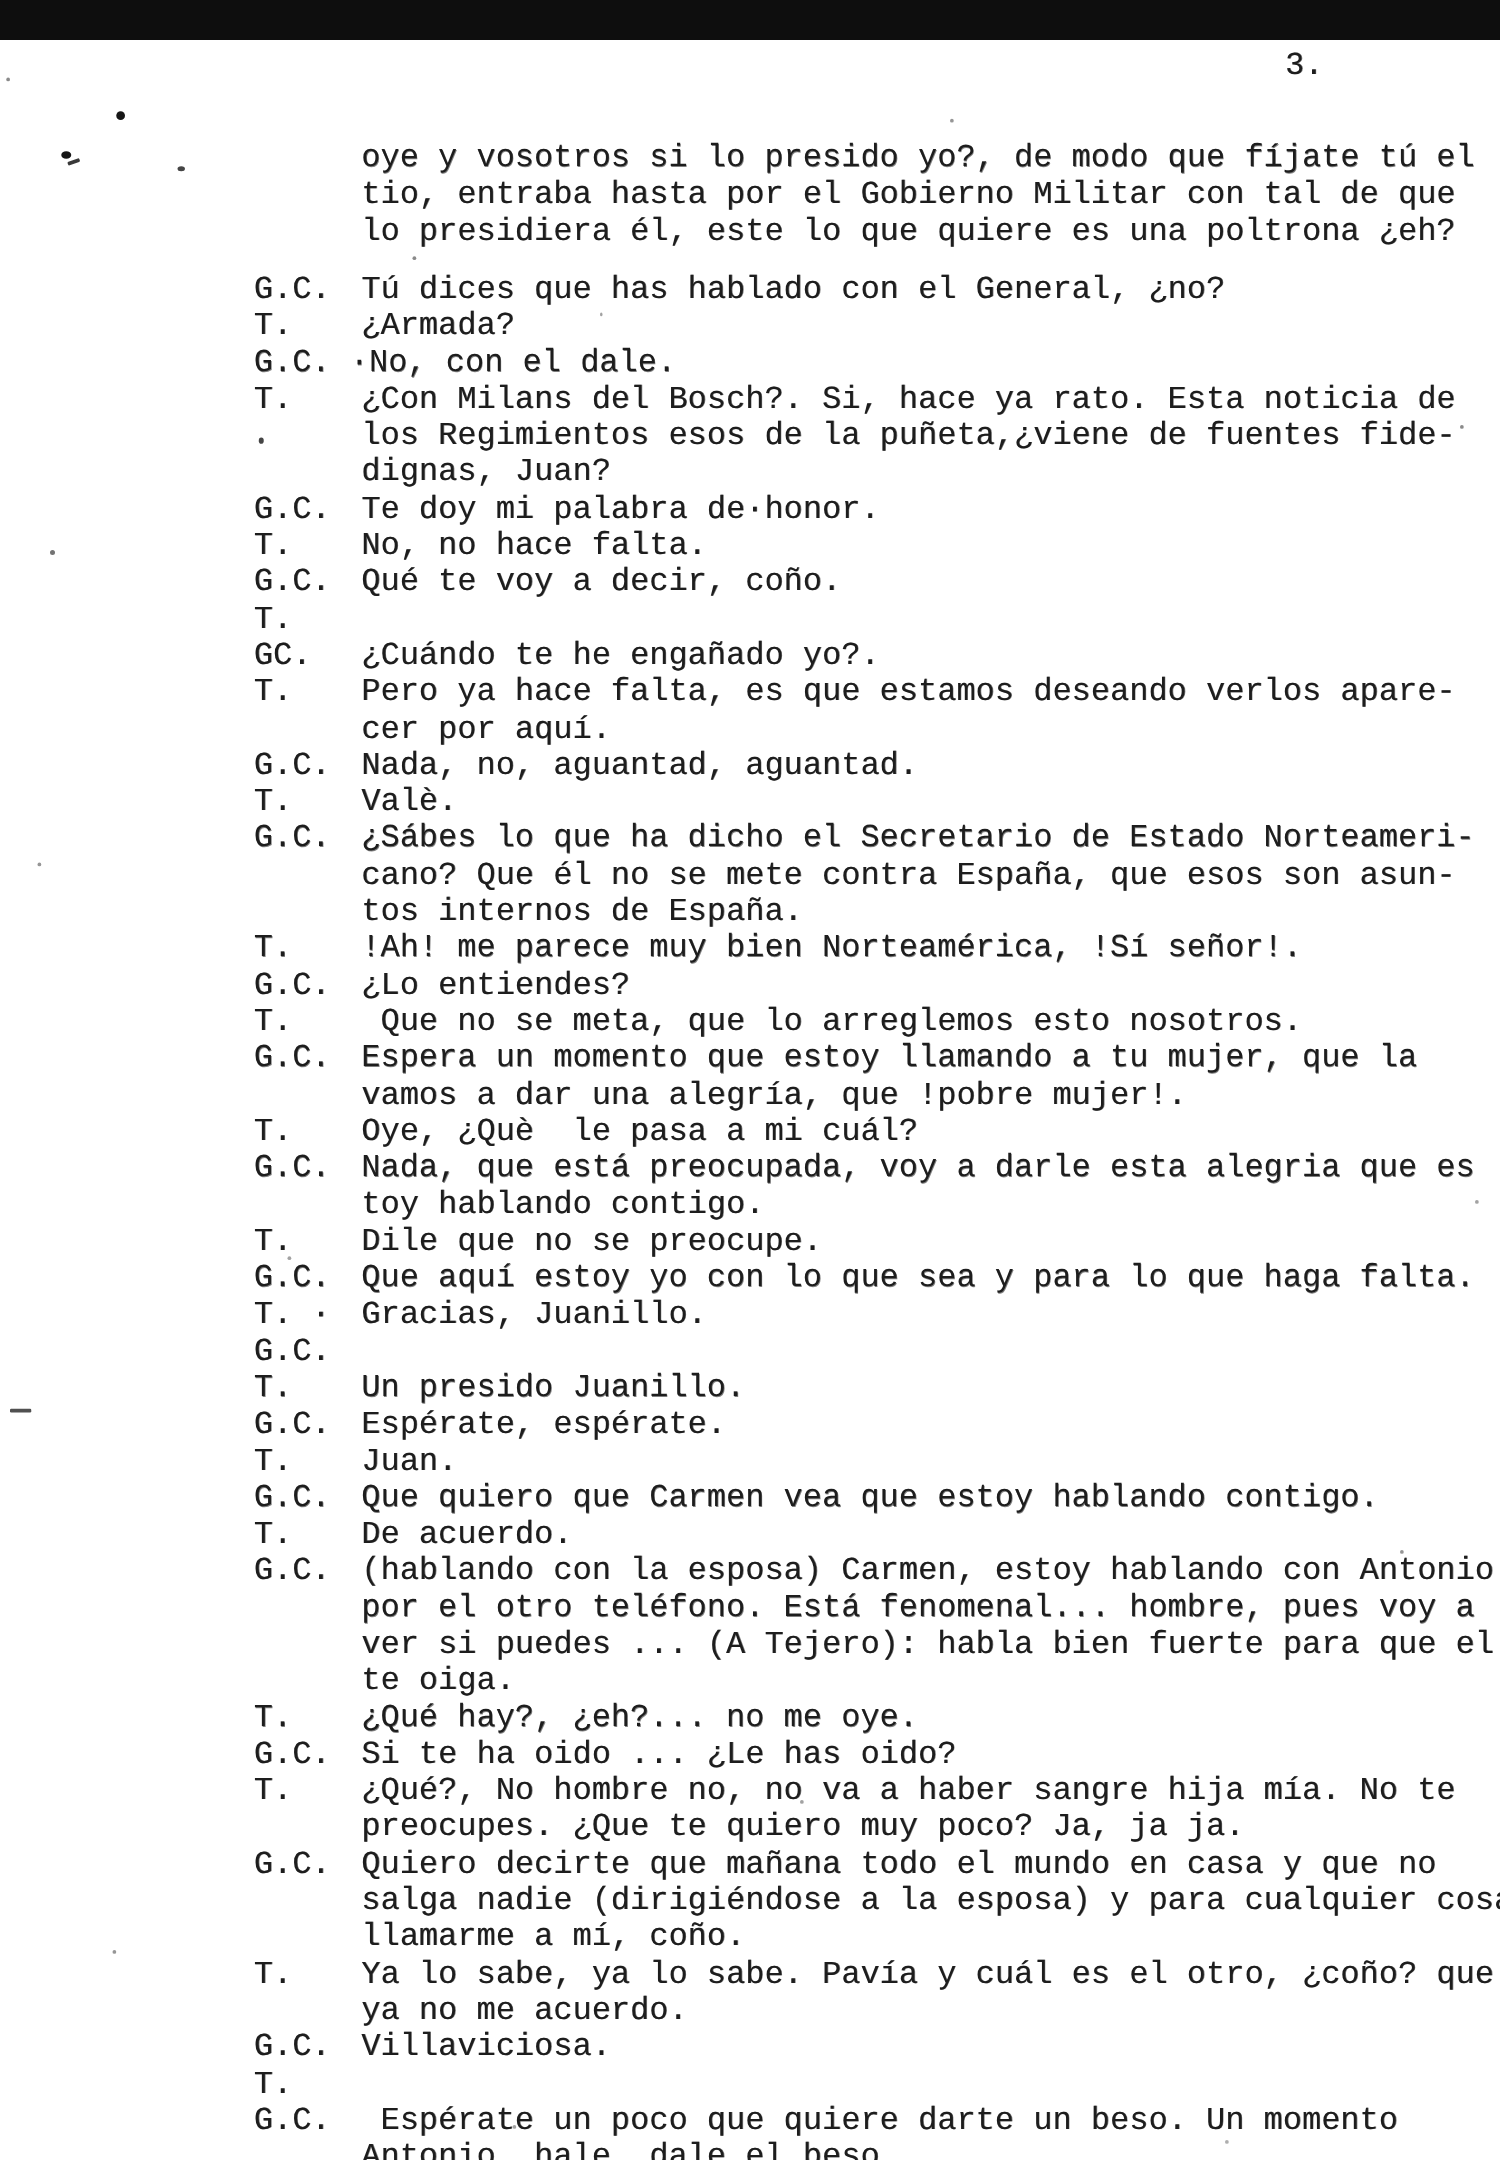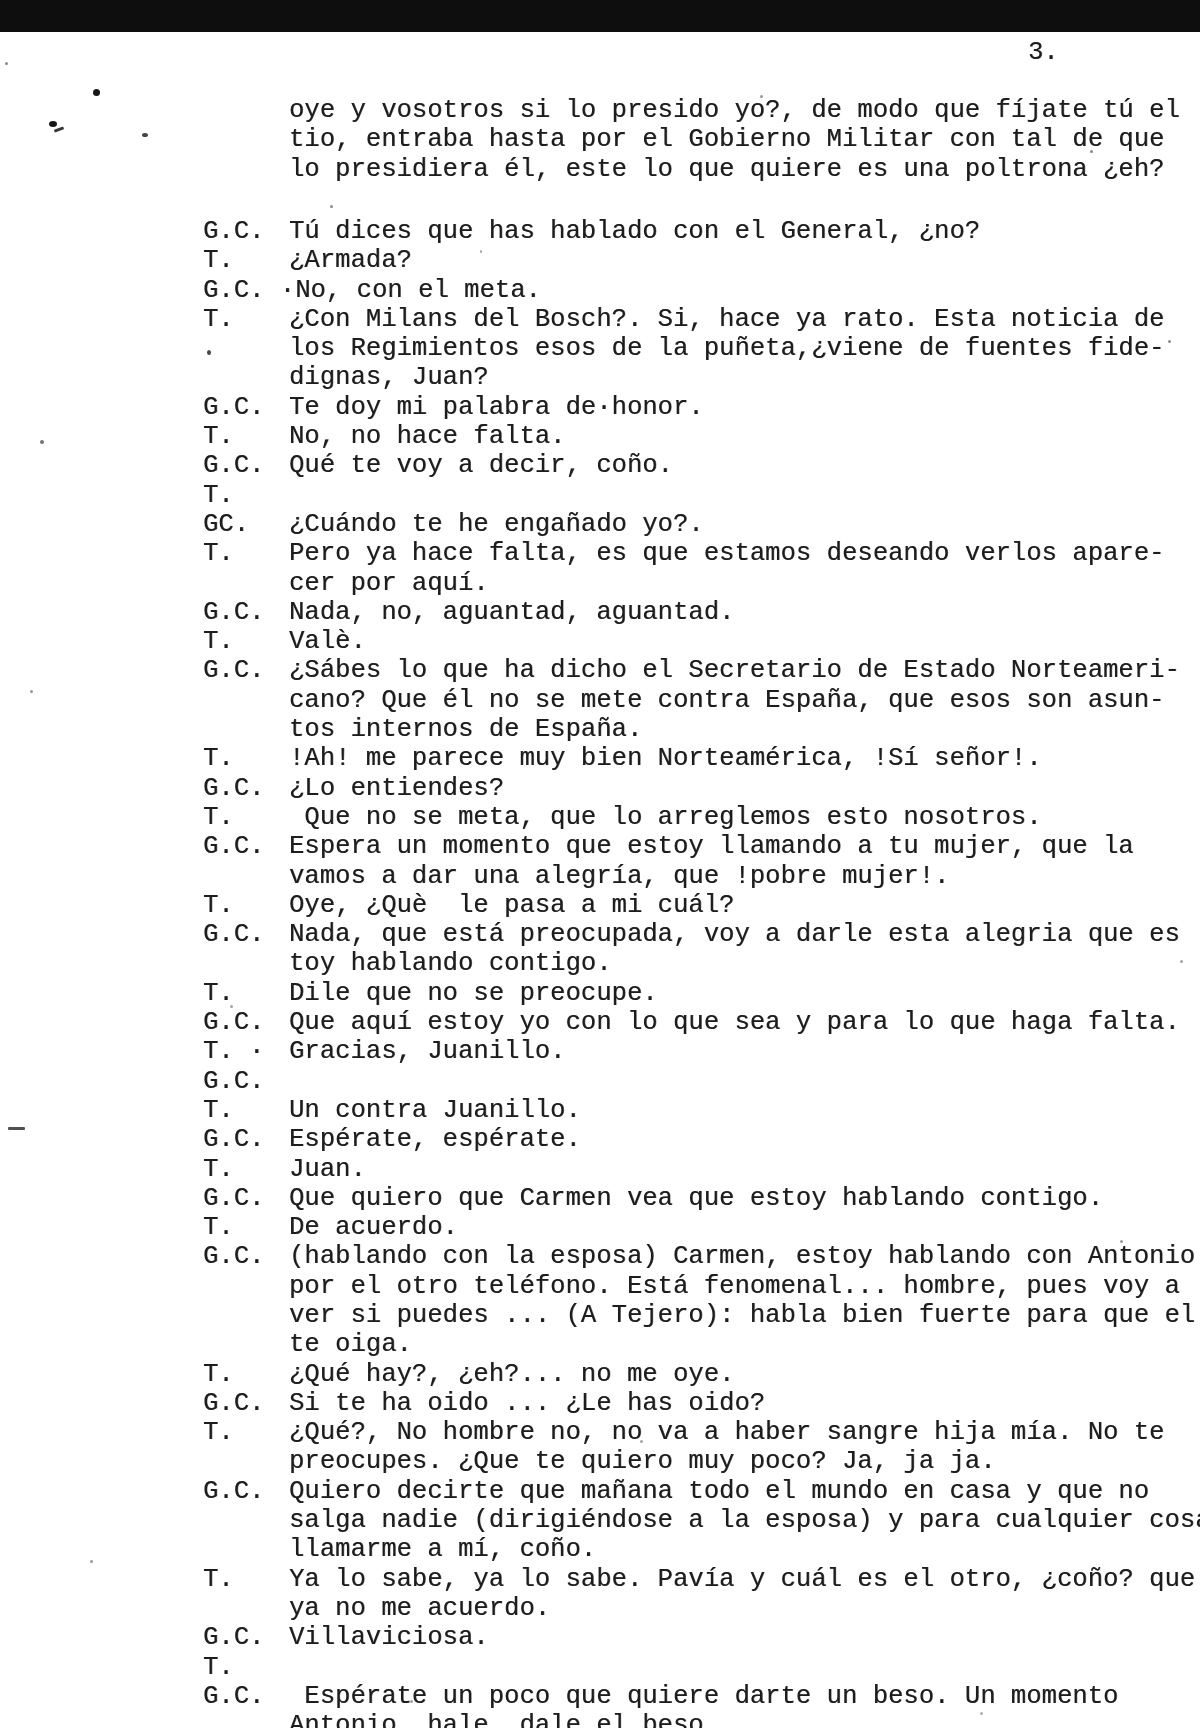--- a/index.html
+++ b/index.html
@@ -17,21 +17,21 @@
   .top-bar{
     position:absolute;top:0;left:0;
     width:1200px;height:32px;
     background:#0e0e0e;
   }
   .page-number{
     position:absolute;top:38px;left:1028px;
     white-space:pre;
   }
   .intro{
-    position:absolute;top:96px;left:289px;
+    position:absolute;top:112px;left:289px;
     white-space:pre;
   }
   .dialogue{
     position:absolute;top:217px;left:203px;
     width:997px;
   }
   .row{display:flex;align-items:flex-start;}
   .label{
     flex:0 0 86px;
     white-space:pre;
@@ -67,21 +67,21 @@
         <div class="text">Tú dices que has hablado con el General, ¿no?</div>
       </div>
 
       <div class="row">
         <div class="label">T.</div>
         <div class="text">¿Armada?</div>
       </div>
 
       <div class="row">
         <div class="label">G.C. ·</div>
-        <div class="text">No, con el meta.</div>
+        <div class="text">No, con el dale.</div>
       </div>
 
       <div class="row">
         <div class="label">T.</div>
         <div class="text">¿Con Milans del Bosch?. Si, hace ya rato. Esta noticia de
 los Regimientos esos de la puñeta,¿viene de fuentes fide-
 dignas, Juan?</div>
       </div>
 
       <div class="row">
@@ -177,21 +177,21 @@
         <div class="label">T. ·</div>
         <div class="text">Gracias, Juanillo.</div>
       </div>
 
       <div class="row">
         <div class="label">G.C.</div>
       </div>
 
       <div class="row">
         <div class="label">T.</div>
-        <div class="text">Un contra Juanillo.</div>
+        <div class="text">Un presido Juanillo.</div>
       </div>
 
       <div class="row">
         <div class="label">G.C.</div>
         <div class="text">Espérate, espérate.</div>
       </div>
 
       <div class="row">
         <div class="label">T.</div>
         <div class="text">Juan.</div>

